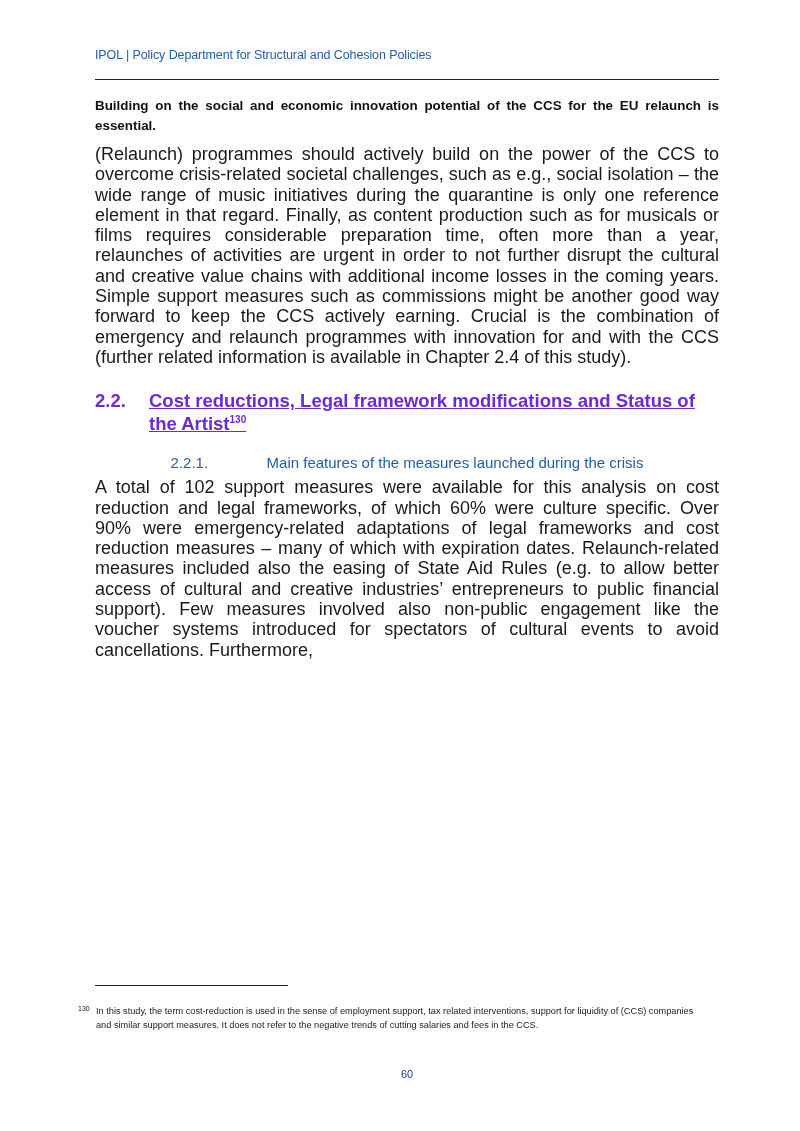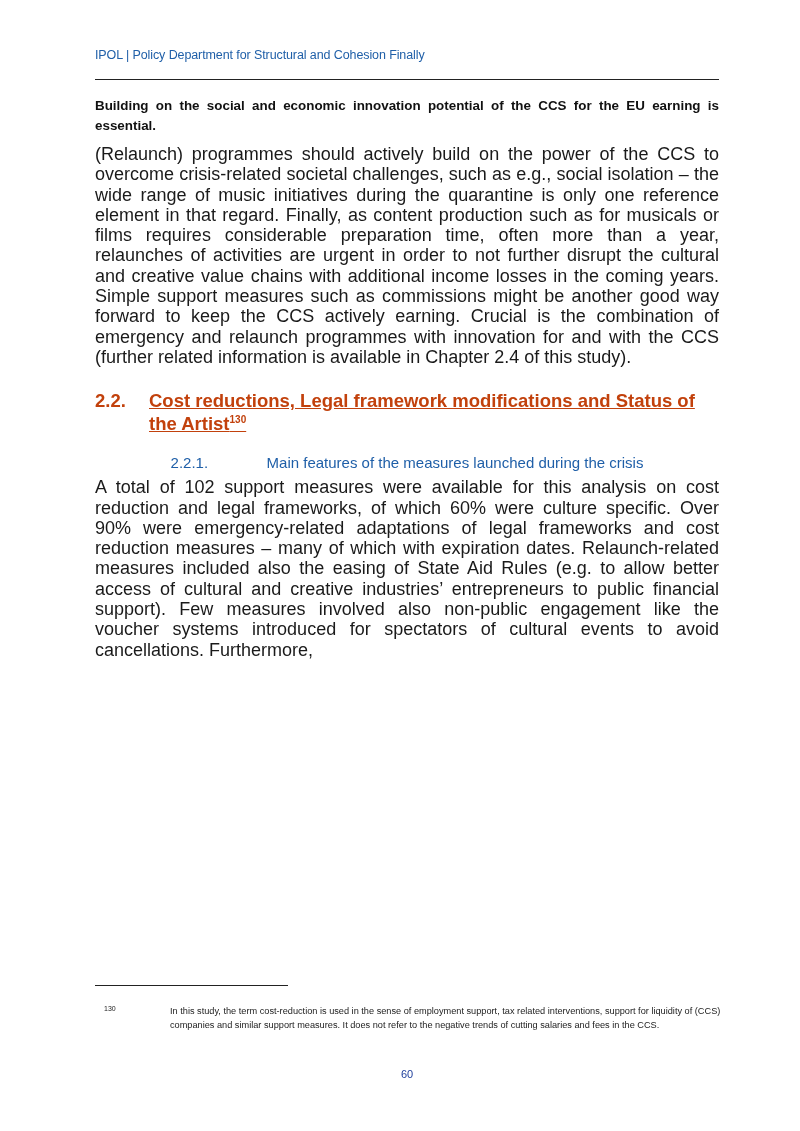--- a/index.html
+++ b/index.html
@@ -53,21 +53,21 @@
     .para {
       font-size: 18px;
       line-height: 20.3px;
       text-align: justify;
       margin: 0;
       color: #1a1a1a;
     }
     .h2 {
       margin: 22px 0 0 0;
       display: flex;
-      color: #c2410c;
+      color: #6d28d9;
       font-weight: bold;
       font-size: 18.5px;
       line-height: 23px;
     }
     .h2 .num {
       width: 54px;
       flex: 0 0 54px;
     }
     .h2 .txt { flex: 1; text-decoration: underline; }
     .h2 sup {
@@ -89,28 +89,27 @@
     }
     .footnote-rule {
       position: absolute;
       left: 95px;
       top: 985px;
       width: 193px;
       border-top: 1px solid #222;
     }
     .footnote {
       position: absolute;
-      left: 104px;
+      left: 78px;
       top: 1004px;
       width: 624px;
       font-size: 9.2px;
       line-height: 14px;
       color: #222;
       display: flex;
-      gap: 48px;
     }
     .footnote .fn-num {
       flex: 0 0 18px;
       font-size: 7px;
       line-height: 10px;
       vertical-align: top;
     }
     .footnote .fn-text { flex: 1; }
     .page-number {
       position: absolute;
@@ -120,25 +119,25 @@
       text-align: center;
       font-size: 11px;
       color: #1f3f9c;
     }
   </style>
 </head>
 <body>
 
 <div class="page">
 
-  <div class="running-header">IPOL | Policy Department for Structural and Cohesion Finally</div>
+  <div class="running-header">IPOL | Policy Department for Structural and Cohesion Policies</div>
   <div class="header-rule"></div>
 
   <div class="content">
-    <p class="lead">Building on the social and economic innovation potential of the CCS for the EU earning is essential.</p>
+    <p class="lead">Building on the social and economic innovation potential of the CCS for the EU relaunch is essential.</p>
 
     <p class="para"> (Relaunch) programmes should actively build on the power of the CCS to overcome crisis-related societal challenges, such as e.g., social isolation – the wide range of music initiatives during the quarantine is only one reference element in that regard. Finally, as content production such as for musicals or films requires considerable preparation time, often more than a year, relaunches of activities are urgent in order to not further disrupt the cultural and creative value chains with additional income losses in the coming years. Simple support measures such as commissions might be another good way forward to keep the CCS actively earning. Crucial is the combination of emergency and relaunch programmes with innovation for and with the CCS (further related information is available in Chapter 2.4 of this study).</p>
 
     <div class="h2">
       <span class="num">2.2.</span>
       <span class="txt">
         <span>Cost reductions, Legal framework modifications and Status of the Artist</span><sup>130</sup>
       </span>
     </div>
 

